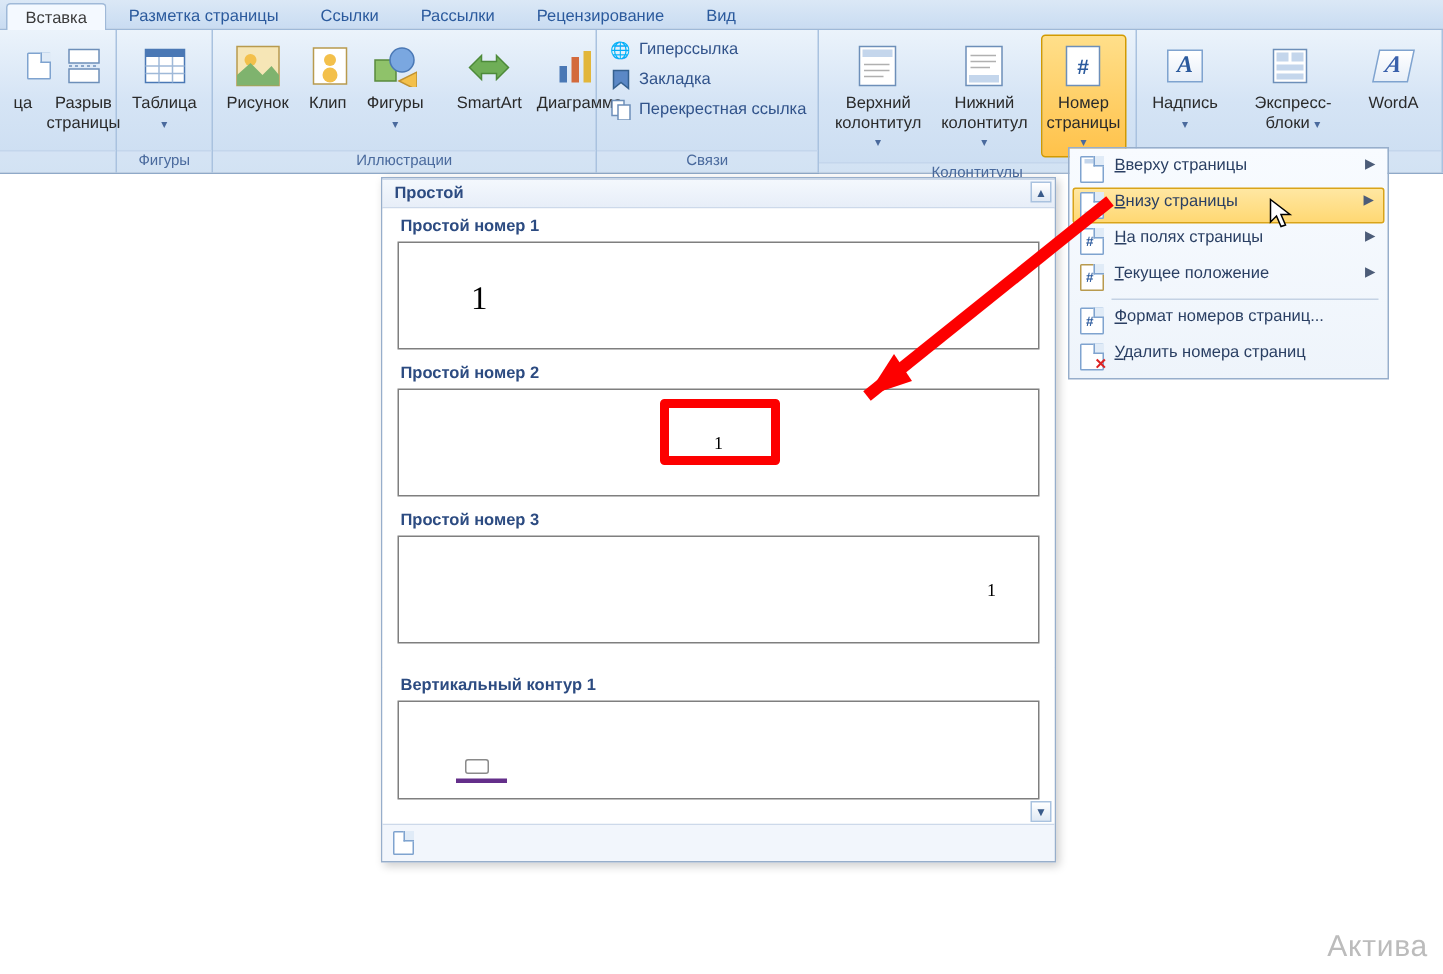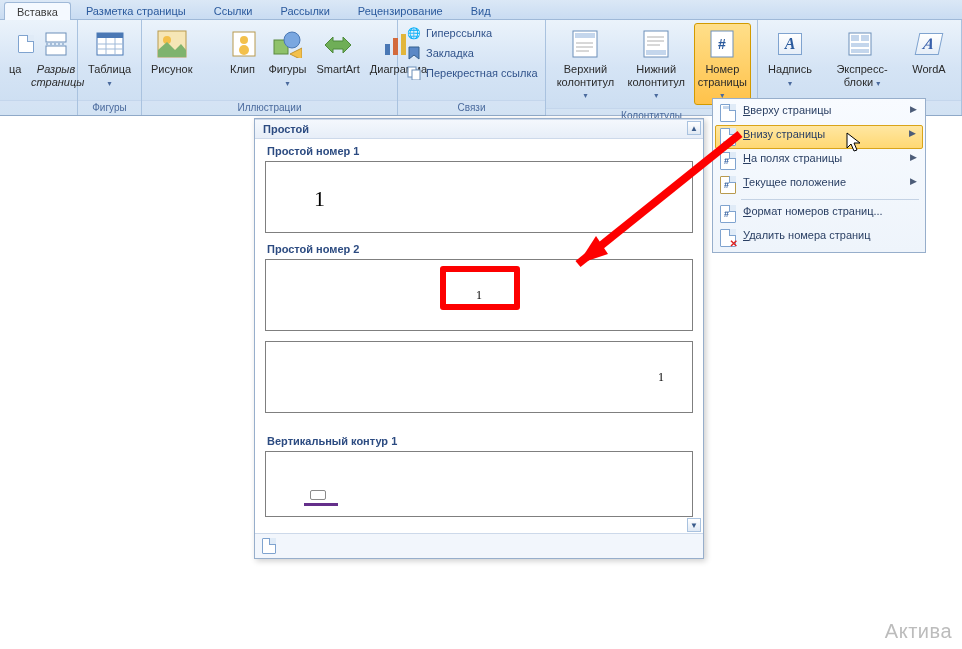--- a/index.html
+++ b/index.html
@@ -88,21 +88,21 @@
         <div>ца</div>
       </div>
       <div class="big-btn">
         <div class="big-icon">
             <svg width="26" height="26">
               <rect x="3" y="2" width="20" height="9" fill="#fff" stroke="#6d8fb9"></rect>
               <rect x="3" y="15" width="20" height="9" fill="#fff" stroke="#6d8fb9"></rect>
               <line x1="3" y1="13" x2="23" y2="13" stroke="#6d8fb9" stroke-dasharray="2 2"></line>
             </svg>
           </div>
-        <div style="white-space:pre-line;font-style:italic;">Разрыв
+        <div style="white-space:pre-line;">Разрыв
 страницы</div>
       </div>
     </div>
     <div class="group-label">&nbsp;</div>
   </div>
 
   <div class="group" style="width:64px;">
     <div class="group-body" style="justify-content:center;">
       <div class="big-btn">
         <div class="big-icon">
@@ -126,41 +126,41 @@
       <div class="big-btn" style="width:48px;">
         <div class="big-icon">
             <svg width="30" height="28">
               <rect x="1" y="1" width="28" height="26" fill="#f6e6b6" stroke="#b89a4e"></rect>
               <circle cx="10" cy="10" r="4" fill="#f3c04b"></circle>
               <path d="M1 20 L10 12 L18 20 L24 14 L29 20 V27 H1 Z" fill="#7fb36e"></path>
             </svg>
           </div>
         <div>Рисунок</div>
       </div>
-      <div class="big-btn" style="width:38px;margin-left:24px;">
+      <div class="big-btn" style="width:38px;">
         <div class="big-icon">
             <svg width="26" height="28">
               <rect x="2" y="2" width="22" height="24" fill="#fff" stroke="#b89a4e"></rect>
               <circle cx="13" cy="10" r="4" fill="#f3c04b"></circle>
               <circle cx="13" cy="20" r="5" fill="#f3c04b"></circle>
             </svg>
           </div>
         <div>Клип</div>
       </div>
       <div class="big-btn" style="width:46px;">
         <div class="big-icon">
             <svg width="30" height="28">
               <rect x="2" y="10" width="14" height="14" fill="#8fc26a" stroke="#5a8a3e"></rect>
               <circle cx="20" cy="10" r="8" fill="#7aa7e0" stroke="#4a78b5"></circle>
               <path d="M18 24 L30 18 L30 30 Z" fill="#f3c04b" stroke="#c09232"></path>
             </svg>
           </div>
         <div><span>Фигуры</span><br><span class="drop-arrow">▾</span></div>
       </div>
-      <div class="big-btn" style="width:50px;">
+      <div class="big-btn" style="width:50px;margin-left:12px;">
         <div class="big-icon">
             <svg width="30" height="26">
               <path d="M2 14 L10 6 L10 10 L20 10 L20 6 L28 14 L20 22 L20 18 L10 18 L10 22 Z" fill="#6fae57" stroke="#4d8a3a"></path>
             </svg>
           </div>
         <div>SmartArt</div>
       </div>
       <div class="big-btn" style="width:58px;">
         <div class="big-icon">
             <svg width="28" height="28">
@@ -342,20 +342,21 @@
     <div class="gal-preview">
       <span class="pg-num left">1</span>
     </div>
 
     <div class="gal-title">Простой номер 2</div>
     <div class="gal-preview">
       <span class="pg-num center">1</span>
       <div class="red-box" style="left:174px; top:6px; width:80px; height:44px;"></div>
     </div>
 
+    <div class="gal-title">Простой номер 3</div>
     <div class="gal-preview">
       <span class="pg-num right">1</span>
     </div>
   </div>
 
   <div class="gal-body">
     <div class="gal-title">Вертикальный контур 1</div>
     <div class="gal-preview" style="height:66px;">
       <div class="vert-deco"></div>
     </div>

